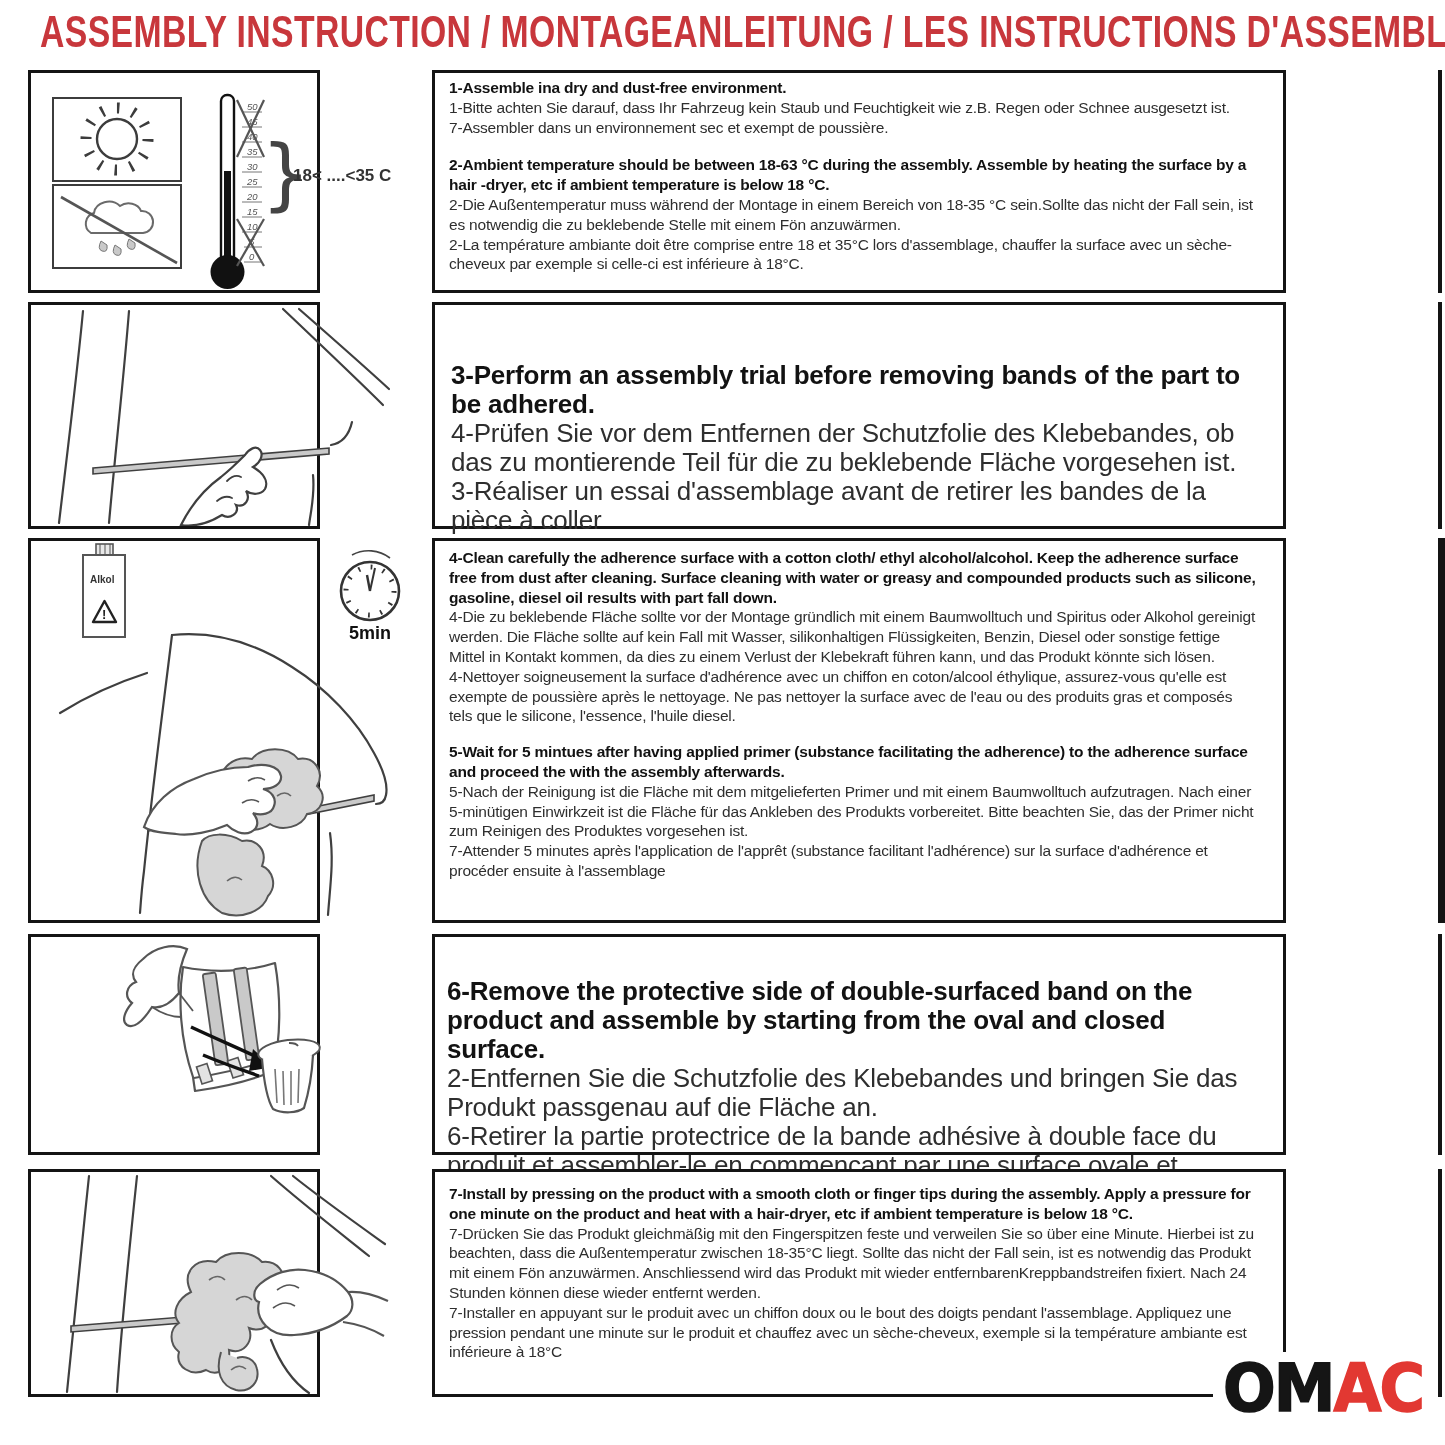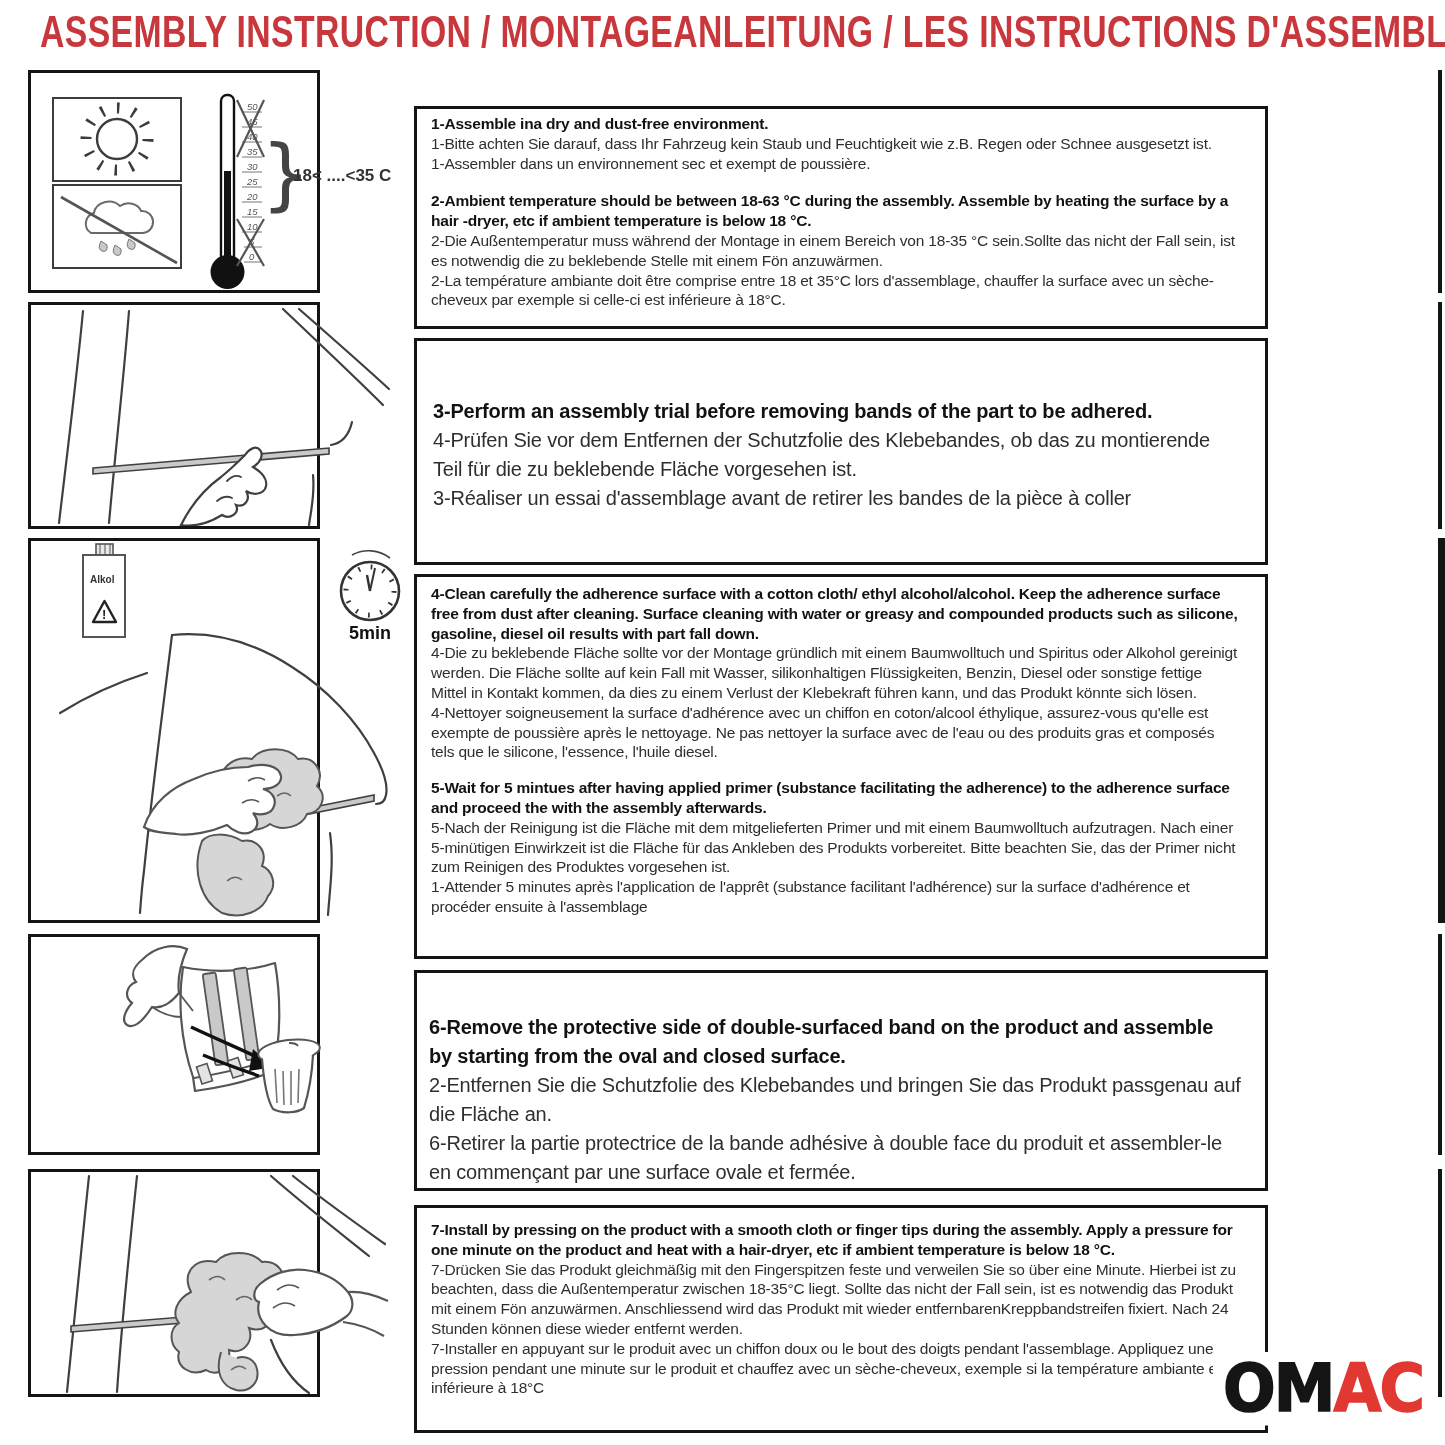--- a/index.html
+++ b/index.html
@@ -2,30 +2,30 @@
 <html><head>
 <meta charset="utf-8">
 <style>
   html,body{margin:0;padding:0;background:#ffffff;}
   .page{position:relative;width:1445px;height:1445px;background:#fff;overflow:hidden;
         font-family:"Liberation Sans",sans-serif;}
   .hdr{position:absolute;left:40px;top:6px;font-size:45px;font-weight:bold;color:#c8373c;
        white-space:nowrap;transform:scaleX(0.75);transform-origin:left top;letter-spacing:0.5px;}
   .box{position:absolute;background:#fff;border:3px solid #141414;box-sizing:border-box;}
   .ill{left:28px;width:292px;}
-  .txt{left:414px;width:854px;color:#2e2e2e;margin-top:36px;}
+  .txt{left:432px;width:854px;color:#2e2e2e;}
   .r1{top:70px;height:223px;}
   .r2{top:302px;height:227px;}
   .r3{top:538px;height:385px;padding-left:21px;}
   .r4{top:934px;height:221px;}
   .r5{top:1169px;height:228px;}
   .sliver{position:absolute;left:1438px;width:4px;background:#141414;}
   .txt p{margin:0;}
   .small p{font-size:15.5px;line-height:19.8px;letter-spacing:-0.2px;}
-  .big p{font-size:20px;line-height:29px;letter-spacing:-0.2px;}
+  .big p{font-size:26px;line-height:29px;letter-spacing:-0.2px;}
   .p1{padding:5px 26px 0 14px;}
   .p2{padding:56px 40px 0 16px;}
   .p3{padding:7px 26px 3px 14px;}
   .p4{padding:40px 24px 0 12px;}
   .p5{padding:12px 16px 15px 14px;}
   .bold{font-weight:bold;color:#121212;}
   .mt{margin-top:18px !important;}
   .mt2{margin-top:16px !important;}
   svg{display:block;}
   .logo{position:absolute;top:1352px;right:22px;background:#fff;padding:2px 0 2px 10px;
@@ -96,21 +96,21 @@
             <line x1="233" y1="146" x2="206" y2="193"></line>
         </g>
         <text x="230" y="128" font-family="DejaVu Sans, sans-serif" font-size="78" fill="#444">}</text>
         <text x="262" y="108" font-family="Liberation Sans, sans-serif" font-size="17" font-weight="bold" fill="#333">18&lt; ....&lt;35 C</text>
       </g>
     </svg>
   </div>
   <div class="box txt r1 small p1">
     <p class="bold">1-Assemble ina dry and dust-free environment.</p>
     <p>1-Bitte achten Sie darauf, dass Ihr Fahrzeug kein Staub und Feuchtigkeit wie z.B. Regen oder Schnee ausgesetzt ist.</p>
-    <p>1-Assembler dans un environnement sec et exempt de poussière.</p>
+    <p>7-Assembler dans un environnement sec et exempt de poussière.</p>
     <p class="bold mt">2-Ambient temperature should be between 18-63 °C  during the assembly. Assemble by heating the surface by a hair -dryer, etc if ambient temperature is below 18 °C.</p>
     <p>2-Die Außentemperatur muss während der Montage in einem Bereich von 18-35 °C  sein.Sollte das nicht der Fall sein, ist es notwendig die zu beklebende Stelle mit einem Fön anzuwärmen.</p>
     <p>2-La température ambiante doit être comprise entre 18 et 35°C lors d'assemblage, chauffer la surface avec un sèche-cheveux par exemple si celle-ci est inférieure à 18°C.</p>
   </div>
 
   <div class="box ill r2">
     <svg width="362" height="221" viewBox="0 0 362 221" fill="none" stroke="#3f3f3f" stroke-width="2.2" stroke-linecap="round">
       <g>
         <path d="M52,6 C46,70 36,150 28,218"></path>
         <path d="M98,6 C93,70 84,150 78,218"></path>
@@ -185,21 +185,21 @@
         <path d="M190,262 C196,258 202,258 207,261" fill="none" stroke="#555" stroke-width="1.6"></path>
       </g>
     </svg>
   </div>
   <div class="box txt r3 small p3">
     <p class="bold">4-Clean carefully the adherence surface with a cotton cloth/ ethyl alcohol/alcohol. Keep the adherence surface free from dust after cleaning. Surface cleaning with water or greasy and compounded products such as silicone, gasoline, diesel oil results with part fall down.</p>
     <p>4-Die zu beklebende Fläche sollte vor der Montage gründlich mit einem Baumwolltuch und Spiritus oder Alkohol gereinigt werden. Die Fläche sollte auf kein Fall mit Wasser, silikonhaltigen Flüssigkeiten, Benzin, Diesel oder sonstige fettige Mittel in Kontakt kommen, da dies zu einem Verlust der Klebekraft führen kann, und das Produkt könnte sich lösen.</p>
     <p>4-Nettoyer soigneusement la surface d'adhérence avec un chiffon en coton/alcool éthylique, assurez-vous qu'elle est exempte de poussière après le nettoyage. Ne pas nettoyer la surface avec de l'eau ou des produits gras et composés tels que le silicone, l'essence, l'huile diesel.</p>
     <p class="bold mt2">5-Wait for 5 mintues after having applied primer (substance facilitating the adherence) to the adherence surface and proceed the with the assembly afterwards.</p>
     <p>5-Nach der Reinigung ist die Fläche mit dem mitgelieferten Primer und mit einem Baumwolltuch aufzutragen. Nach einer 5-minütigen Einwirkzeit ist die Fläche für das Ankleben des Produkts vorbereitet. Bitte beachten Sie, das der Primer nicht zum Reinigen des Produktes vorgesehen ist.</p>
-    <p>1-Attender 5 minutes après l'application de l'apprêt (substance facilitant l'adhérence) sur la surface d'adhérence et procéder ensuite à l'assemblage</p>
+    <p>7-Attender 5 minutes après l'application de l'apprêt (substance facilitant l'adhérence) sur la surface d'adhérence et procéder ensuite à l'assemblage</p>
   </div>
 
   <div class="box ill r4">
     <svg width="362" height="215" viewBox="0 0 362 215">
       <g>
         <path d="M152,30 C147,62 149,102 162,140 L164,154 C192,150 222,143 242,134
                  C250,102 250,60 244,26 C216,35 181,36 152,30 Z" fill="#ffffff" stroke="#555" stroke-width="2.2" stroke-linejoin="round"></path>
         <path d="M163,141 C192,136 220,130 240,122" fill="none" stroke="#555" stroke-width="1.8"></path>
         <rect x="178" y="36" width="13" height="92" rx="2" fill="#c9c9c9" stroke="#555" stroke-width="1.8" transform="rotate(-8 184 82)"></rect>
         <rect x="209" y="31" width="13" height="92" rx="2" fill="#c9c9c9" stroke="#555" stroke-width="1.8" transform="rotate(-8 215 77)"></rect>

